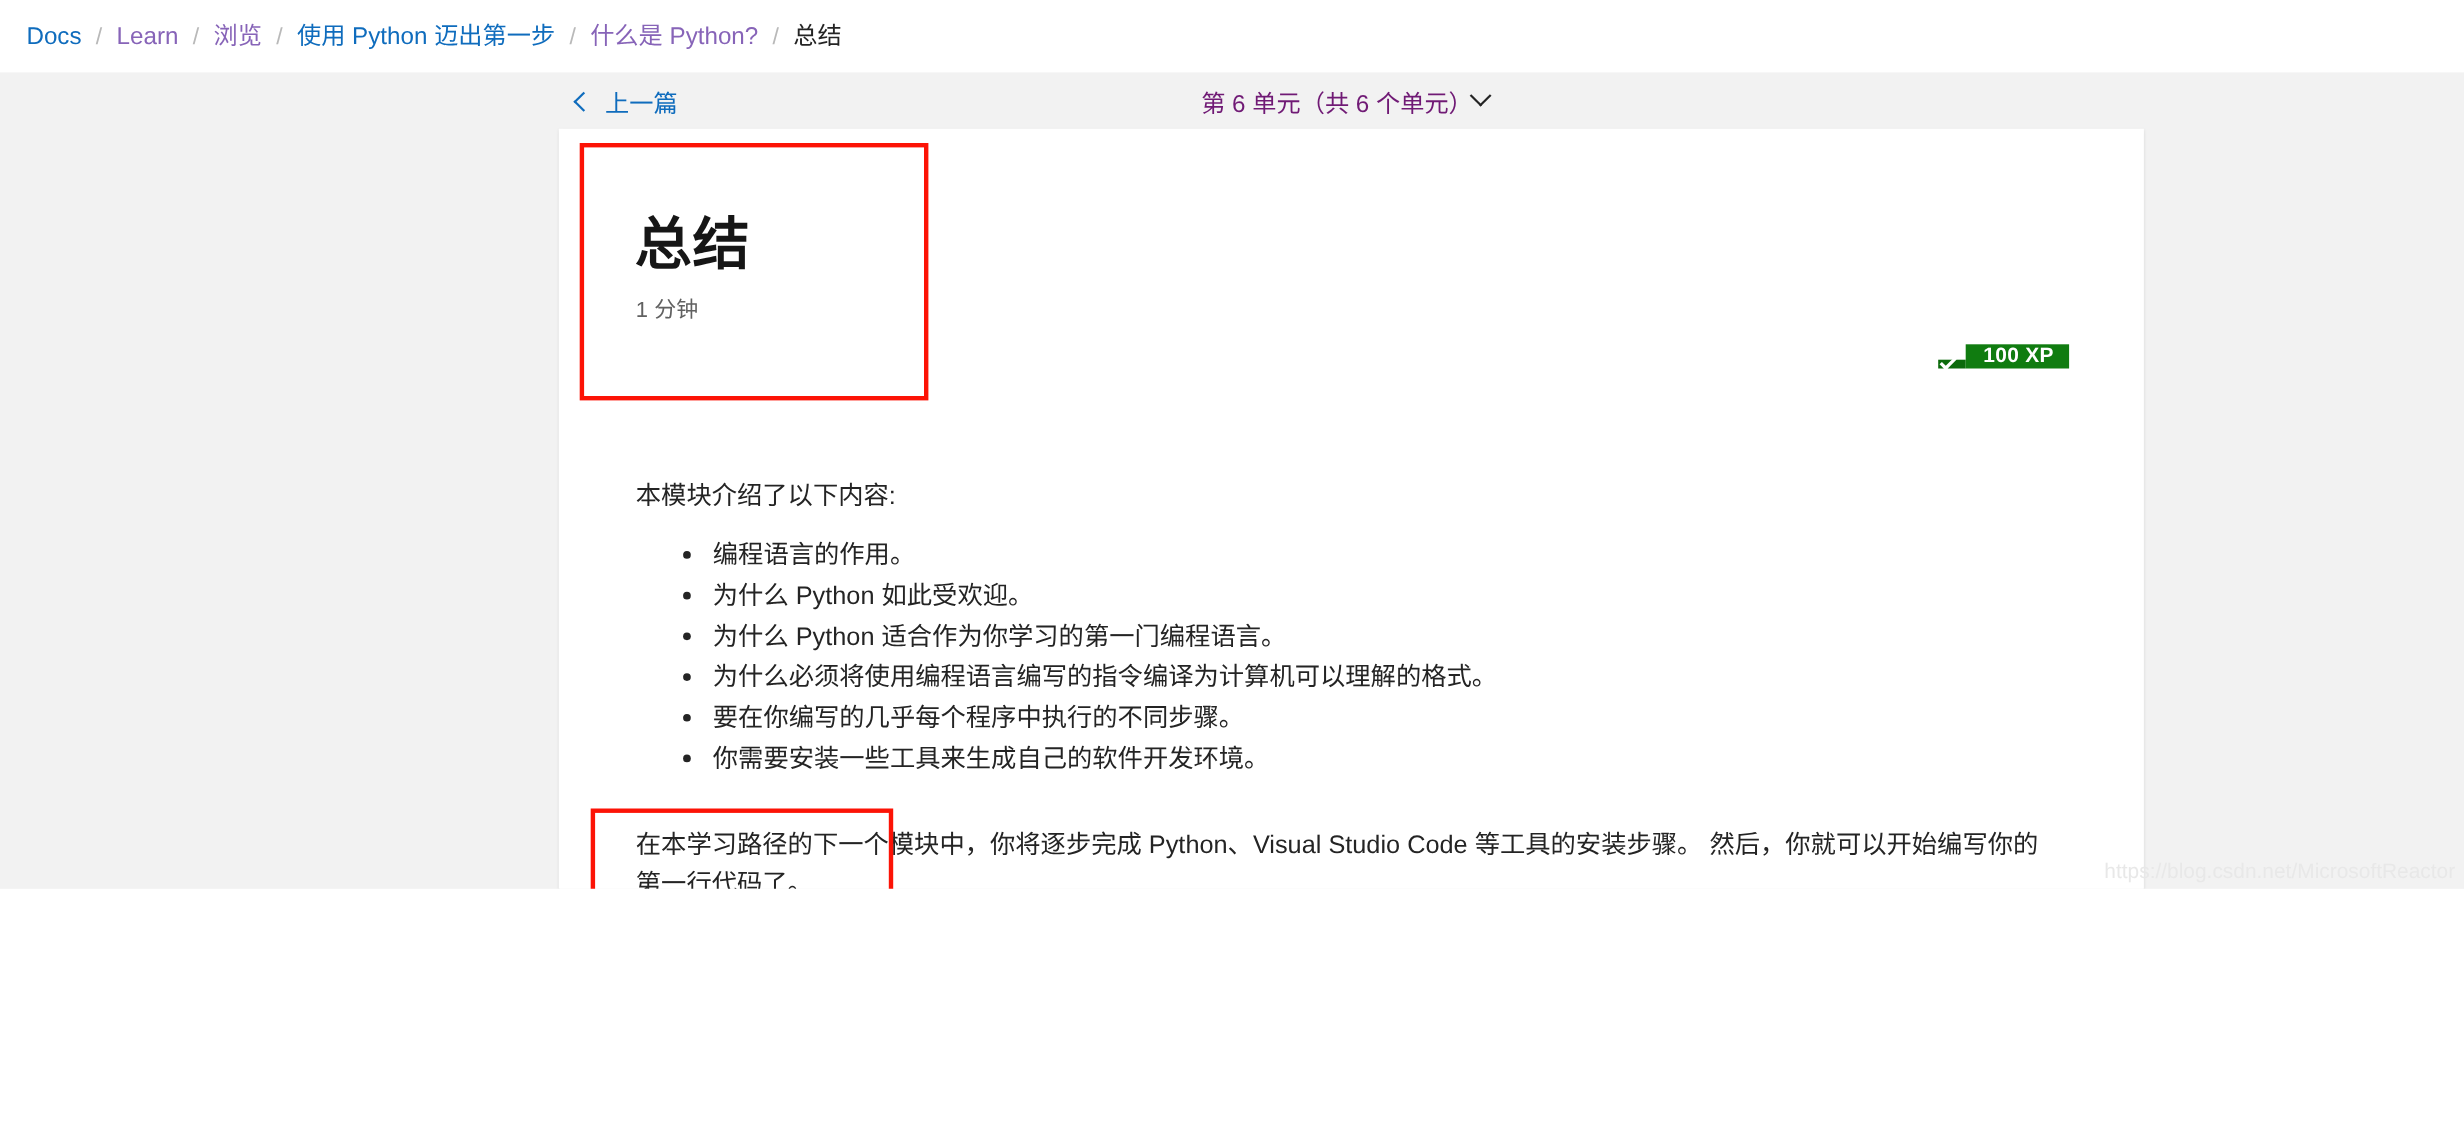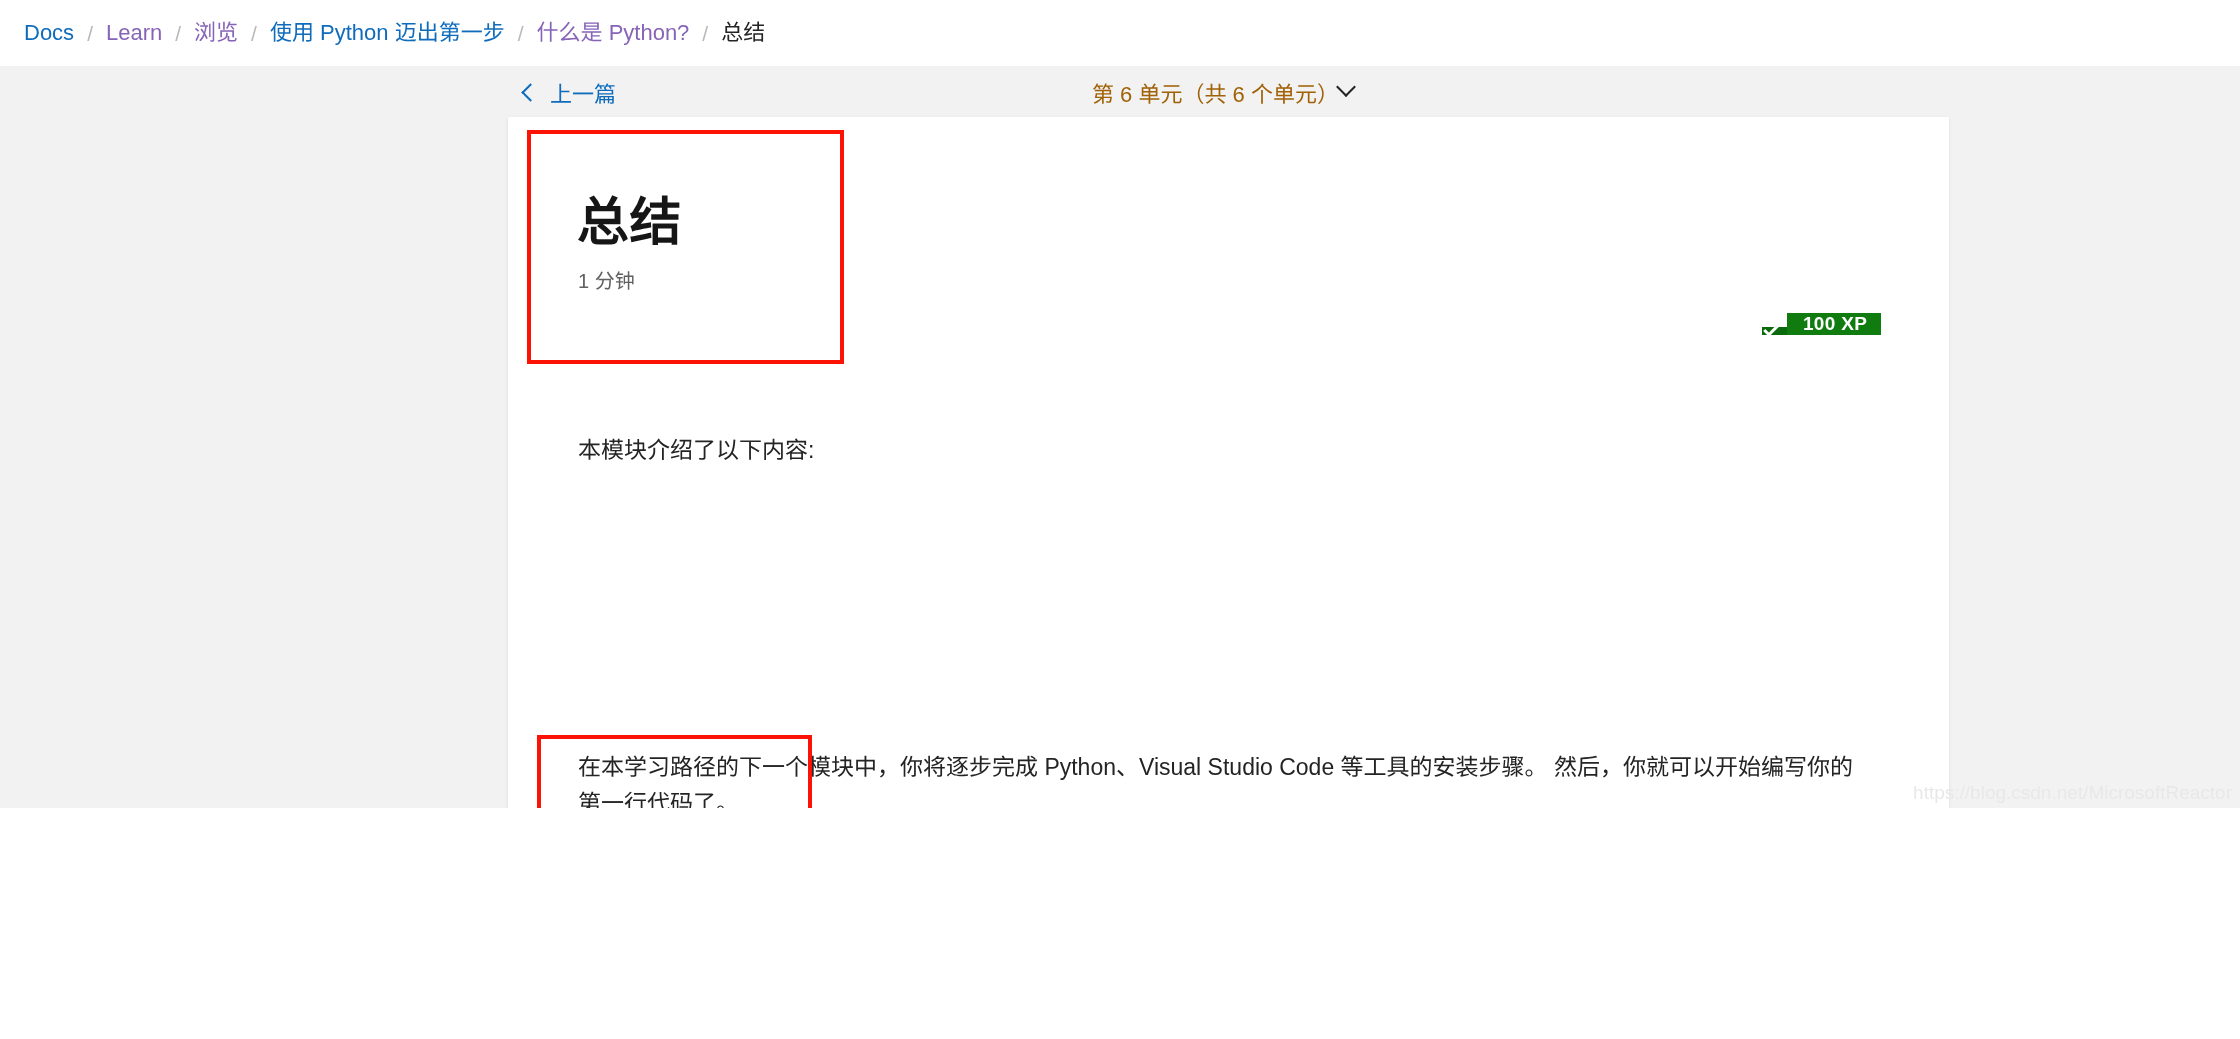--- a/index.html
+++ b/index.html
@@ -79,21 +79,21 @@
     border-bottom: 2.4px solid #0f6cbd;
     transform: rotate(45deg);
     position: relative;
     top: 0px;
   }
   .unit-selector {
     position: absolute;
     left: 1092px; top: 10px;
     display: flex;
     align-items: center;
-    color: #a16207;
+    color: #701a75;
     font-size: 22px;
     cursor: pointer;
     white-space: nowrap;
   }
   .chev-down {
     display: inline-block;
     width: 14px; height: 14px;
     border-right: 2.4px solid #242424;
     border-bottom: 2.4px solid #242424;
     transform: rotate(45deg);
@@ -310,20 +310,28 @@
       <span class="xp-left-point"></span>
       <span class="xp-check-box">
         <span class="xp-check"></span>
       </span>
       <span class="xp-label">100 XP</span>
       <span class="xp-right-point"></span>
     </div>
 
     <p class="intro-text">本模块介绍了以下内容:</p>
 
+    <ul class="bullet-list">
+      <li>编程语言的作用。</li>
+      <li>为什么 Python 如此受欢迎。</li>
+      <li>为什么 Python 适合作为你学习的第一门编程语言。</li>
+      <li>为什么必须将使用编程语言编写的指令编译为计算机可以理解的格式。</li>
+      <li>要在你编写的几乎每个程序中执行的不同步骤。</li>
+      <li>你需要安装一些工具来生成自己的软件开发环境。</li>
+    </ul>
 
     <p class="closing-paragraph">在本学习路径的下一个模块中，你将逐步完成 Python、Visual Studio Code 等工具的安装步骤。 然后，你就可以开始编写你的第一行代码了。</p>
 
     <div class="divider"></div>
 
     <h2 class="completion-heading">模块完成:</h2>
 
     <button class="unlock-button">解锁成就</button>
   </div>
 

